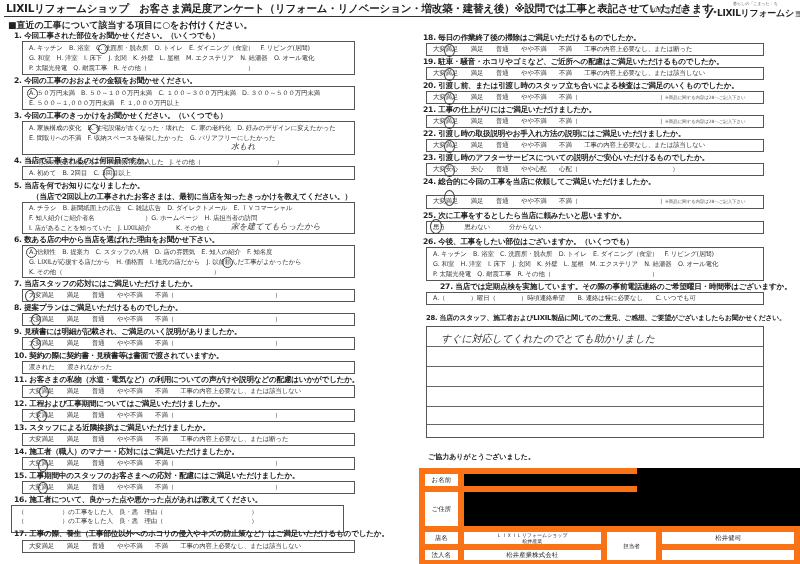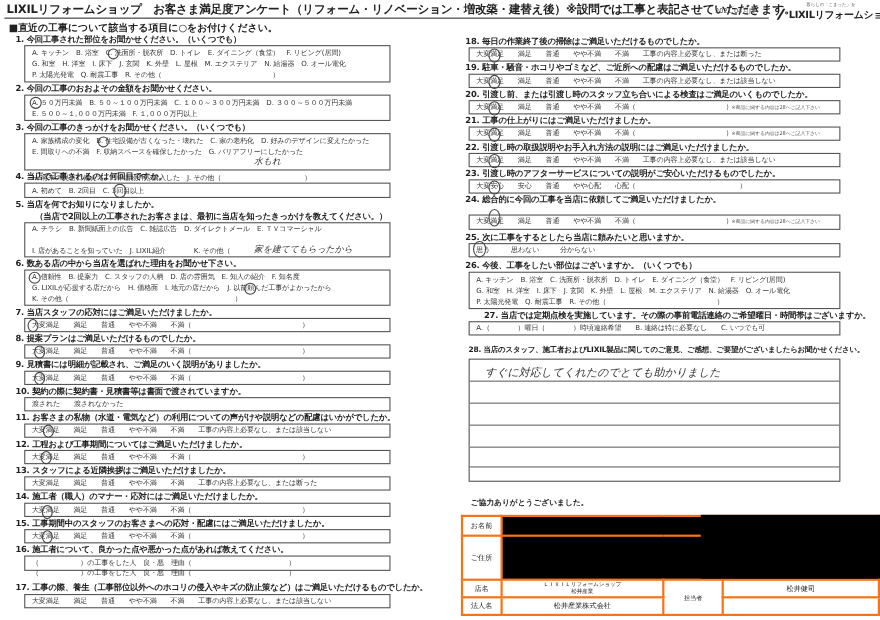--- a/index.html
+++ b/index.html
@@ -15,21 +15,21 @@
   .q{position:absolute;font-size:7.6px;font-weight:bold;white-space:nowrap;letter-spacing:-0.2px;}
   .box{position:absolute;border:1px solid #555;box-sizing:border-box;background:#fff;}
   .line{position:absolute;left:6px;font-size:6.4px;white-space:nowrap;color:#333;letter-spacing:-0.1px;}
   .circle{position:absolute;border:1px solid #444;border-radius:50%;}
   .hand{position:absolute;font-family:"DejaVu Serif",serif;font-size:8px;color:#333;white-space:nowrap;font-style:italic;}
   .note{font-size:4.5px;color:#555;}
   .comment-box{position:absolute;left:426px;top:326px;width:338px;height:112px;border:1px solid #555;box-sizing:border-box;}
   .comment-line{position:absolute;left:0;width:100%;height:1px;background:#666;}
   .thanks{position:absolute;left:428px;top:452px;font-size:7px;font-weight:bold;text-align:center;}
   table.info{position:absolute;left:419px;top:468px;border-collapse:collapse;font-size:6.5px;}
-  table.info td{border:2px solid #f97316;padding:0;text-align:center;vertical-align:middle;}
+  table.info td{border:6px solid #f97316;padding:0;text-align:center;vertical-align:middle;}
   .redact{position:absolute;background:#000;}
 </style>
 </head>
 <body>
 
 <div class="hdr-title">LIXILリフォームショップ　お客さま満足度アンケート（リフォーム・リノベーション・増改築・建替え後）※設問では工事と表記させていただきます。</div>
 <div class="hdr-rule"></div>
 <div class="ver">2021.04月版</div>
 <div class="logo">
   <span class="sub">暮らしの「こまった」を</span>
@@ -68,20 +68,21 @@
 <div class="q" style="left:14px;top:156px;">4. 当店で工事されるのは何回目ですか。</div>
 <div class="box" style="left:22px;top:166px;width:333px;height:14px;">
   <div class="line" style="top:2px;text-align:center;">A. 初めて　B. 2回目　C. 3回目以上</div>
   <div class="circle" style="left:80px;top:0px;width:10px;height:11px;"></div>
 </div>
 
 <div class="q" style="left:14px;top:181px;">5. 当店を何でお知りになりましたか。</div>
 <div class="q" style="left:32px;top:192px;">（当店で2回以上の工事されたお客さまは、最初に当店を知ったきっかけを教えてください。）</div>
 <div class="box" style="left:22px;top:202px;width:333px;height:32px;">
   <div class="line" style="top:1px;">A. チラシ　B. 新聞紙面上の広告　C. 雑誌広告　D. ダイレクトメール　E. ＴＶコマーシャル</div>
+  <div class="line" style="top:11px;">F. 知人紹介(ご紹介者名　　　　　　　　）G. ホームページ　H. 店担当者の訪問</div>
   <div class="line" style="top:21px;">I. 店があることを知っていた　J. LIXIL紹介　　　　K. その他（</div>
   <div class="hand" style="left:208px;top:18px;">家を建ててもらったから</div>
 </div>
 
 <div class="q" style="left:14px;top:235px;">6. 数ある店の中から当店を選ばれた理由をお聞かせ下さい。</div>
 <div class="box" style="left:22px;top:245px;width:333px;height:33px;">
   <div class="line" style="top:2px;">A. 信頼性　B. 提案力　C. スタッフの人柄　D. 店の雰囲気　E. 知人の紹介　F. 知名度</div>
   <div class="line" style="top:12px;">G. LIXILが応援する店だから　H. 価格面　I. 地元の店だから　J. 以前頼んだ工事がよかったから</div>
   <div class="line" style="top:22px;">K. その他（　　　　　　　　　　　　　　　　　　　　　　　　）</div>
   <div class="circle" style="left:3px;top:1px;width:9px;height:9px;"></div>
@@ -134,21 +135,21 @@
   <div class="circle" style="left:15px;top:1px;width:8px;height:11px;"></div>
 </div>
 
 <div class="q" style="left:14px;top:471px;">15. 工事期間中のスタッフのお客さまへの応対・配慮にはご満足いただけましたか。</div>
 <div class="box" style="left:22px;top:481px;width:333px;height:13px;">
   <div class="line" style="top:1px;">大変満足　　満足　　普通　　やや不満　　不満（　　　　　　　　　　　　　　　　）</div>
   <div class="circle" style="left:15px;top:0px;width:8px;height:10px;"></div>
 </div>
 
 <div class="q" style="left:14px;top:495px;">16. 施工者について、良かった点や悪かった点があれば教えてください。</div>
-<div class="box" style="left:22px;top:505px;width:333px;height:14px;">
+<div class="box" style="left:11px;top:505px;width:333px;height:28px;">
   <div class="line" style="top:2px;">（　　　　　　）の工事をした人　良・悪　理由（　　　　　　　　　　　　　　）</div>
   <div class="line" style="top:11px;">（　　　　　　）の工事をした人　良・悪　理由（　　　　　　　　　　　　　　）</div>
 </div>
 
 <div class="q" style="left:14px;top:529px;">17. 工事の際、養生（工事部位以外へのホコリの侵入やキズの防止策など）はご満足いただけるものでしたか。</div>
 <div class="box" style="left:22px;top:540px;width:333px;height:13px;">
   <div class="line" style="top:1px;">大変満足　　満足　　普通　　やや不満　　不満　　工事の内容上必要なし、または該当しない</div>
 </div>
 
 <div class="q" style="left:423px;top:33px;">18. 毎日の作業終了後の掃除はご満足いただけるものでしたか。</div>

